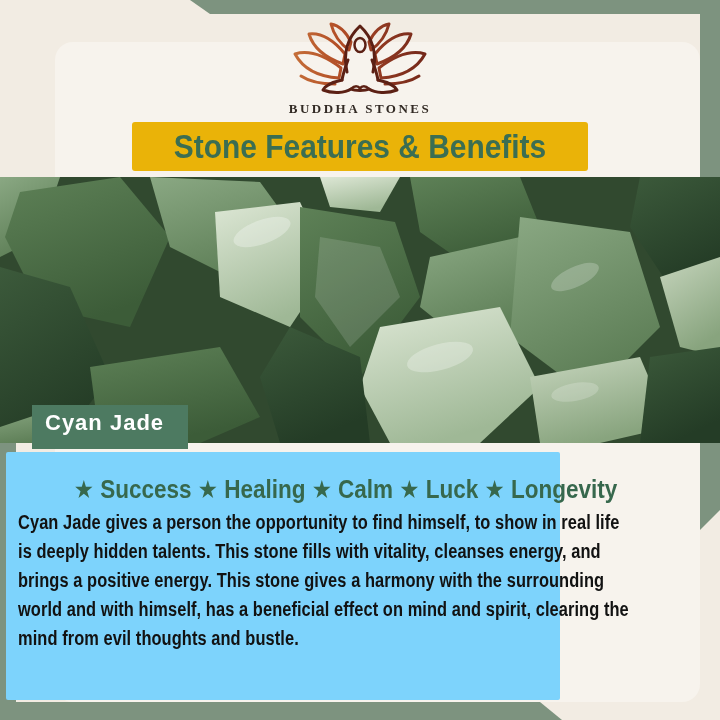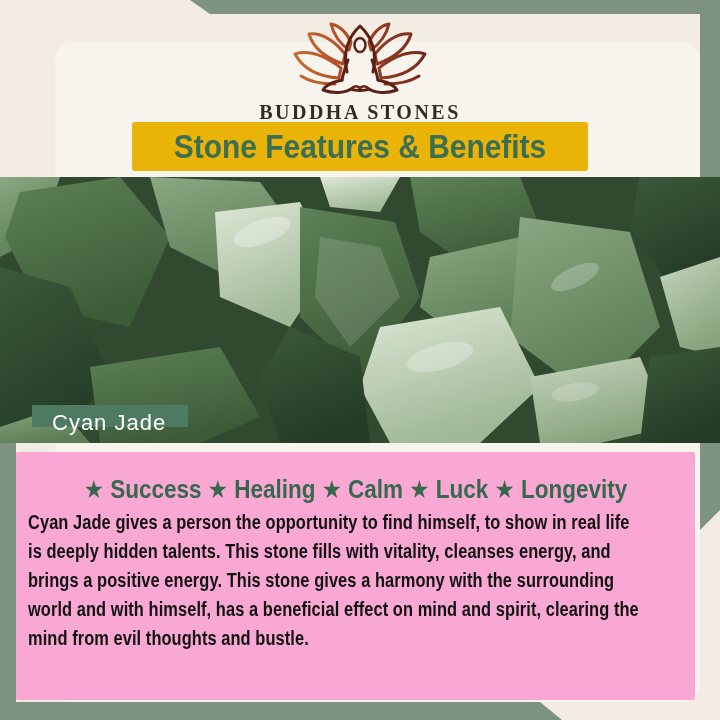--- a/index.html
+++ b/index.html
@@ -30,46 +30,46 @@
   .band-bottom{
     position:absolute;left:0;top:702px;width:562px;height:18px;
     background:#7d937f;
     clip-path:polygon(0 0,540px 0,562px 18px,0 18px);
   }
   
   .logo-wrap{position:absolute;left:285px;top:20px;width:150px;height:80px;}
   .brand-text{
     position:absolute;left:0;top:101px;width:720px;text-align:center;
     font-family:"Liberation Serif","DejaVu Serif",serif;
-    font-size:20px;font-weight:700;letter-spacing:2.5px;color:#322a24;
+    font-size:13px;font-weight:700;letter-spacing:2.5px;color:#322a24;
   }
   
   .header-band{
     position:absolute;left:132px;top:122px;width:456px;height:49px;
     background:#eab308;border-radius:3px;
   }
   .header-title{
     position:absolute;left:0;top:5px;width:456px;text-align:center;
     font-size:34px;font-weight:700;color:#3b6e52;
     transform:scaleX(0.88);transform-origin:center;
     white-space:nowrap;
   }
   
   .photo{position:absolute;left:0;top:177px;width:720px;height:266px;}
   .photo svg{display:block;}
   .photo-label{
-    position:absolute;left:32px;top:405px;width:156px;height:22px;
+    position:absolute;left:32px;top:405px;width:156px;height:44px;
     background:#4d7a61;color:#ffffff;
-    font-size:22px;font-weight:400;line-height:36px;
-    padding-left:20px;box-sizing:border-box;letter-spacing:1px;
+    font-size:22px;font-weight:700;line-height:36px;
+    padding-left:13px;box-sizing:border-box;letter-spacing:1px;
   }
   
   .content-card{
-    position:absolute;left:16px;top:452px;width:679px;height:248px;
-    background:#f9a8d4;border-radius:2px;
+    position:absolute;left:6px;top:452px;width:554px;height:248px;
+    background:#7dd3fc;border-radius:2px;
   }
   .benefits-line{
     position:absolute;left:0;top:23px;width:679px;text-align:center;
     font-size:25px;font-weight:700;color:#37684d;
     transform:scaleX(0.9);transform-origin:center;
     white-space:nowrap;
   }
   .description{position:absolute;left:12px;top:56px;}
   .desc-line{
     height:29px;line-height:29px;white-space:nowrap;

